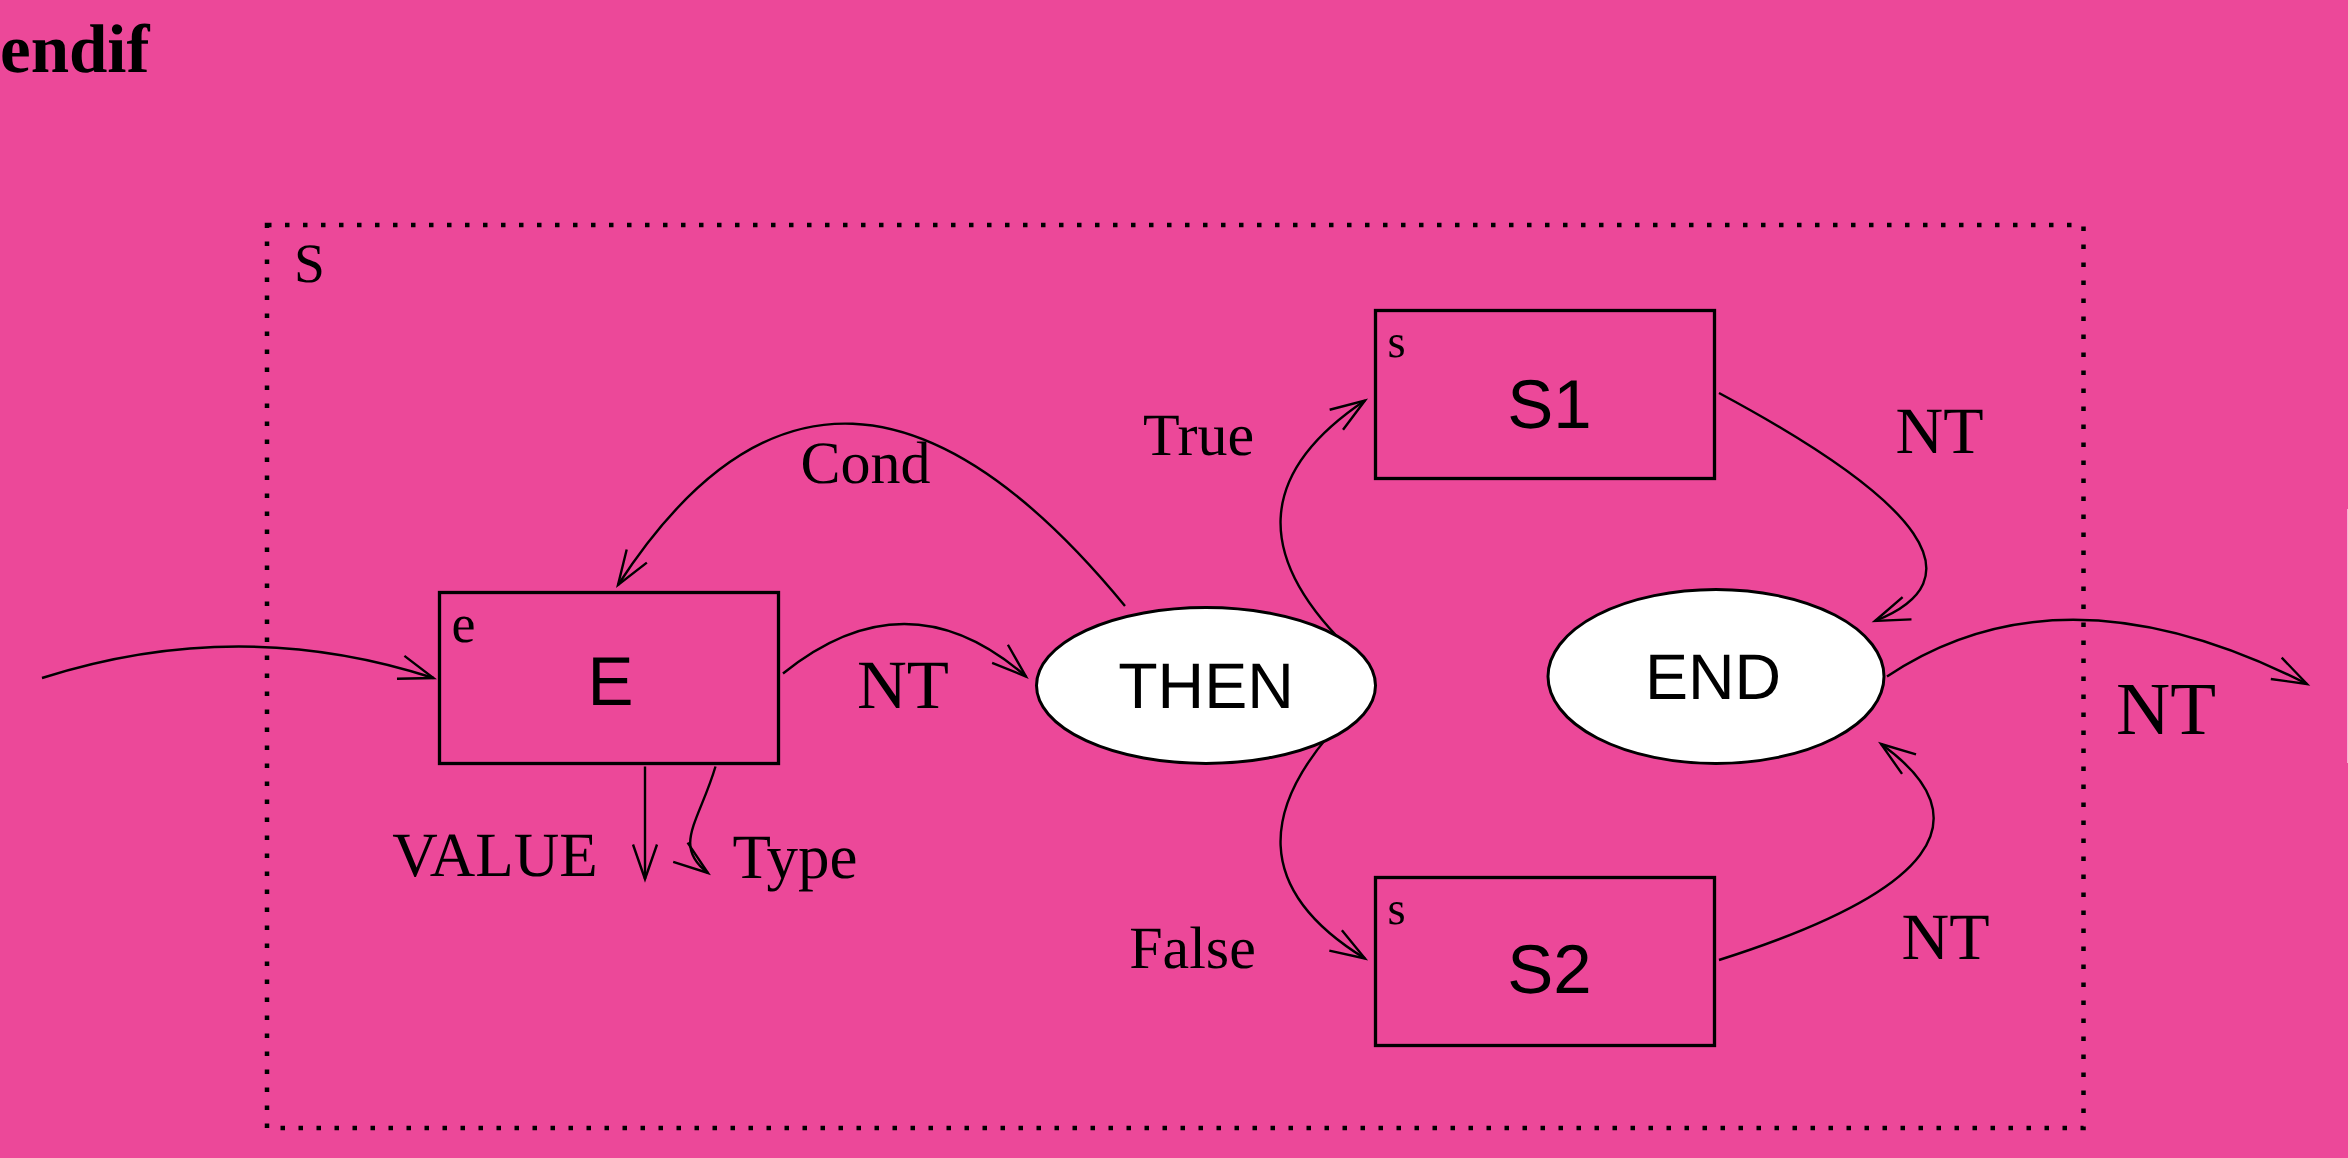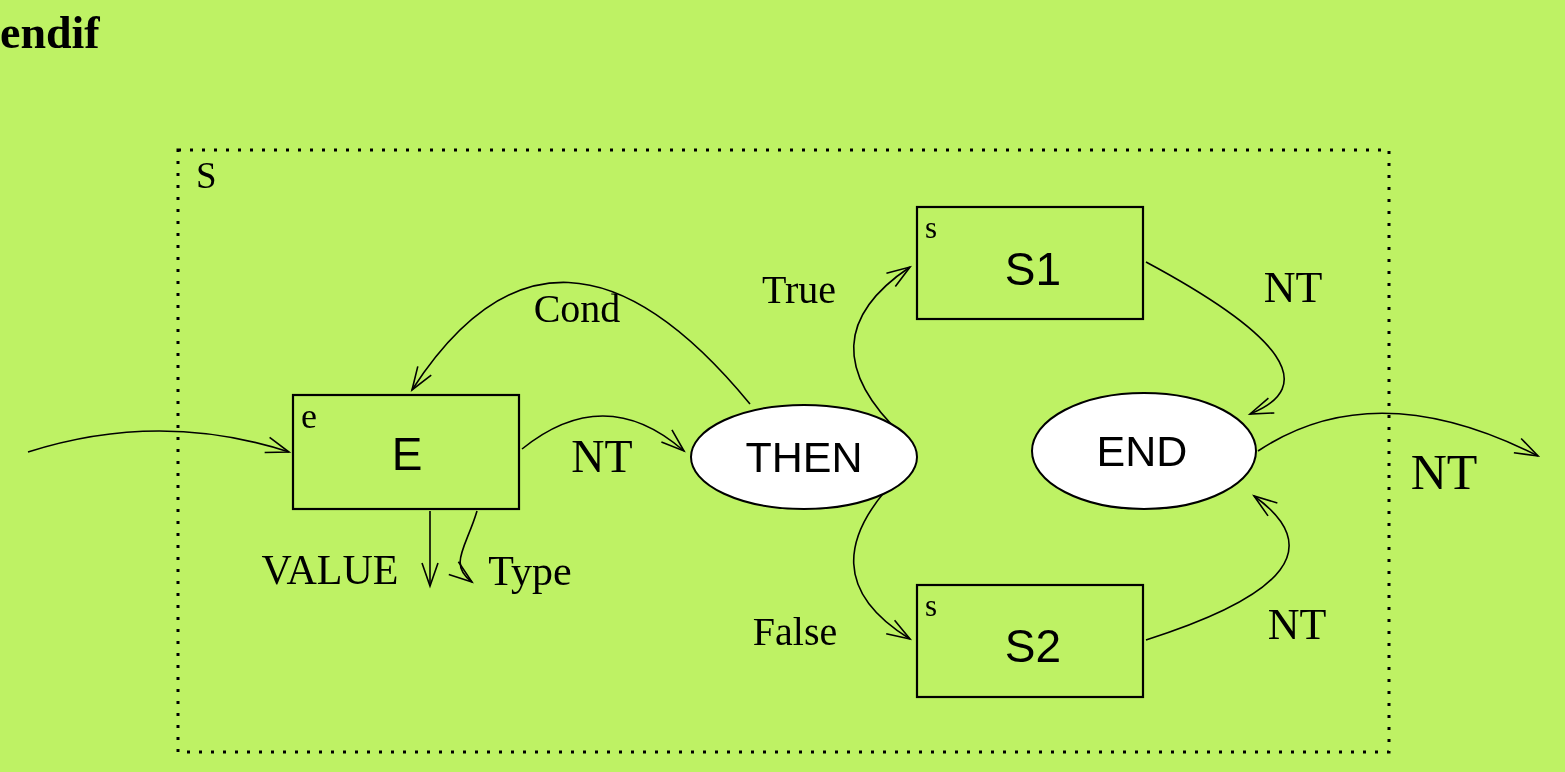--- a/index.html
+++ b/index.html
@@ -1,20 +1,20 @@
 <!DOCTYPE html>
 <html><head>
 <meta charset="utf-8">
 <style>
   html, body { margin: 0; padding: 0; background: #ffffff; }
   .canvas {
     position: relative;
     width: 1565px;
     height: 772px;
-    background: #bef264;
+    background: #ec4899;
     overflow: hidden;
   }
   svg { position: absolute; left: 0; top: 0; }
   .serif { font-family: "Liberation Serif", serif; fill: #000000; }
   .sans  { font-family: "Liberation Sans", sans-serif; fill: #000000; }
   .title { font-weight: bold; }
   .edge  { fill: none; stroke: #000000; stroke-width: 1.6; }
   .node-box { fill: none; stroke: #000000; stroke-width: 2.2; }
   .node-ellipse { fill: #ffffff; stroke: #000000; stroke-width: 2; }
   .container-rect { fill: none; stroke: #000000; stroke-width: 3; stroke-dasharray: 3 9; }

